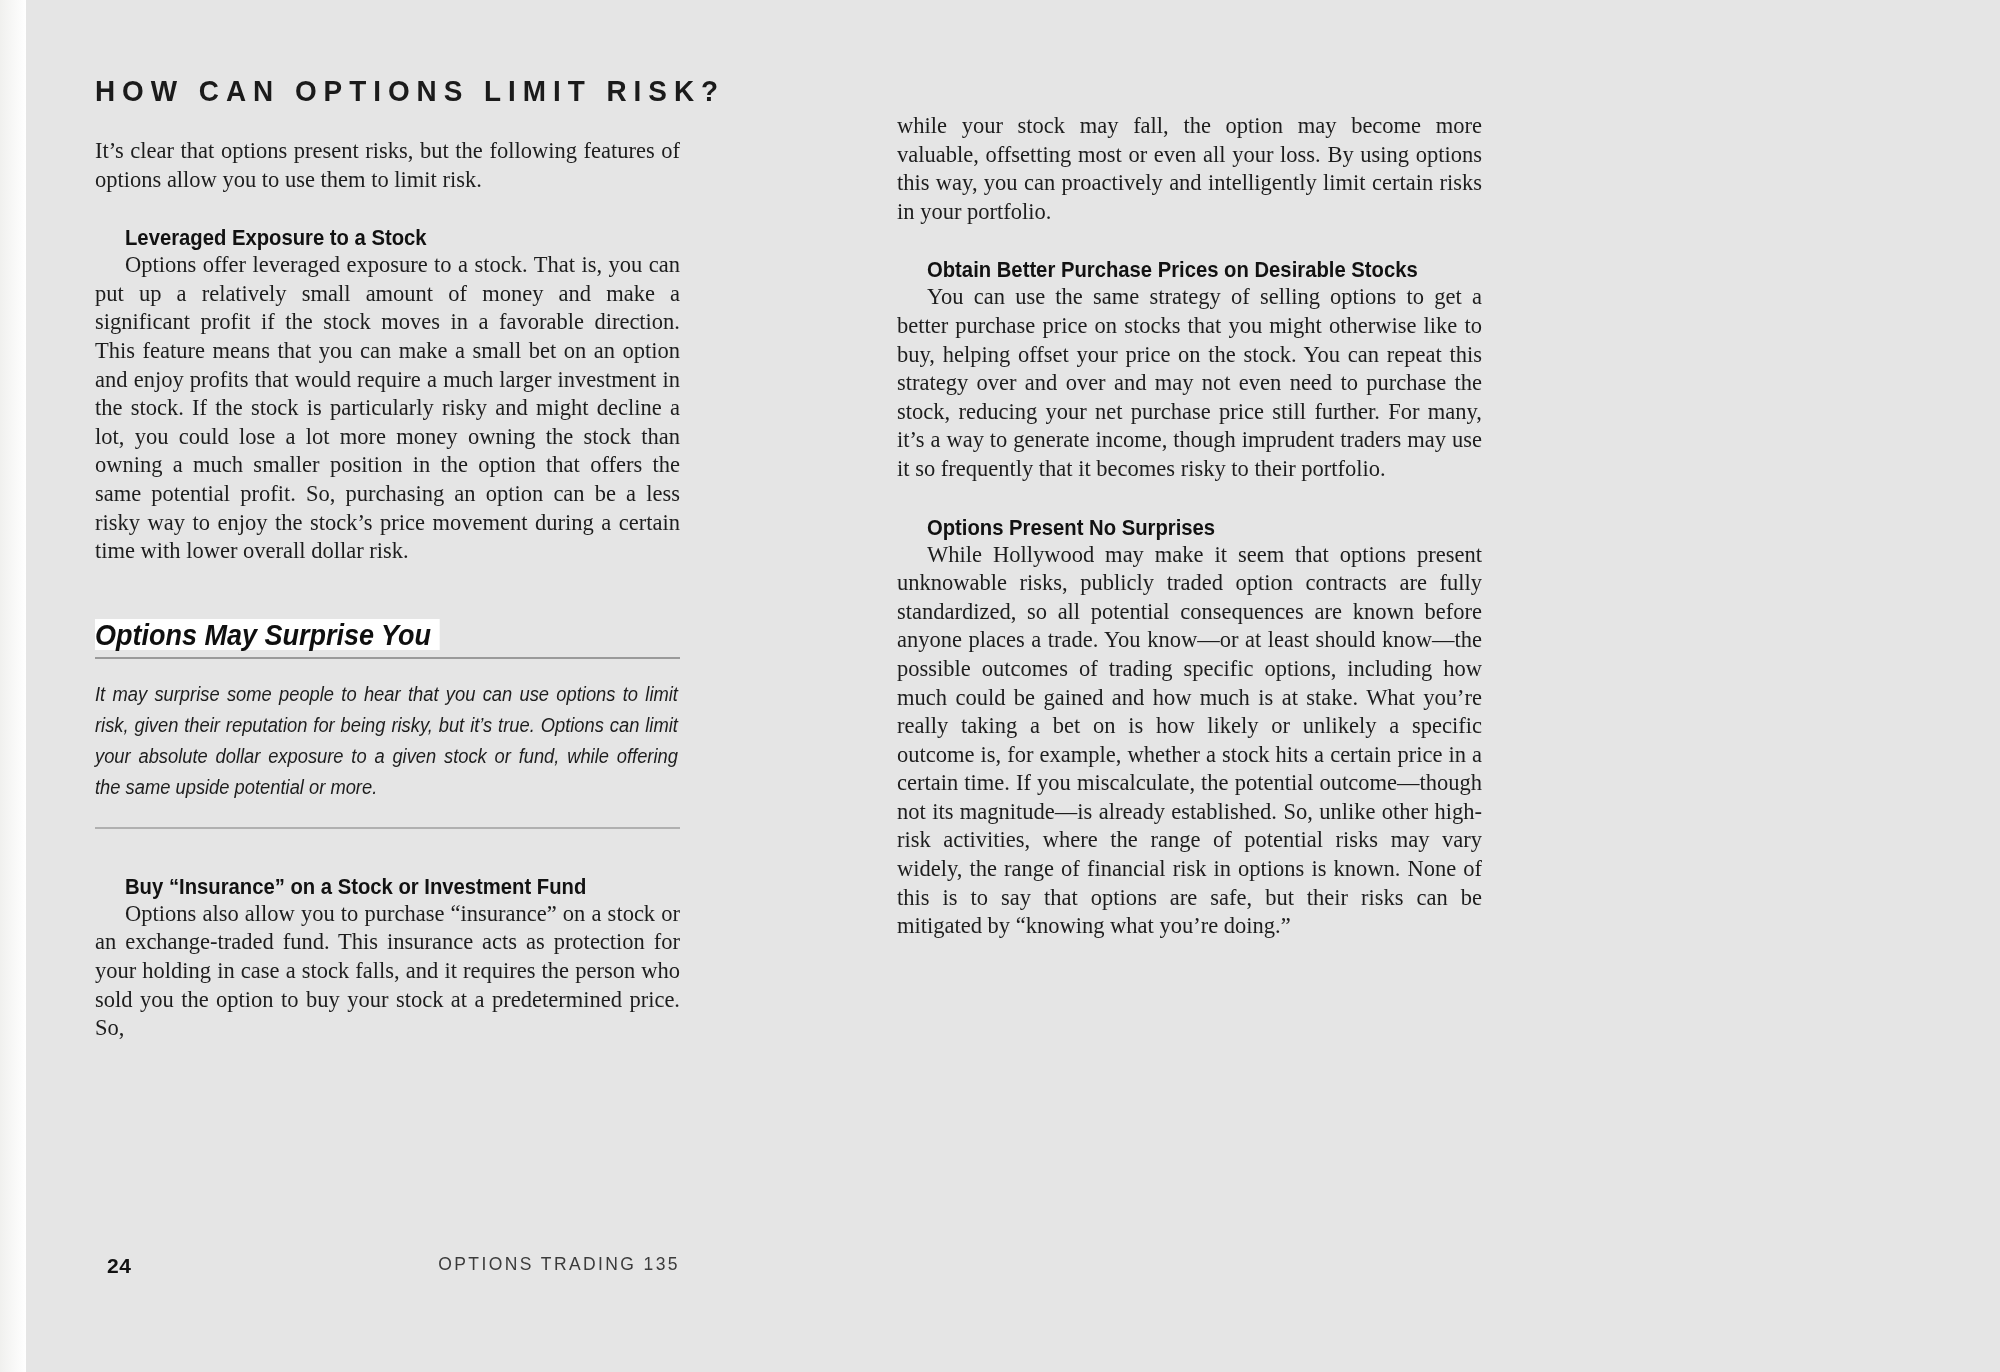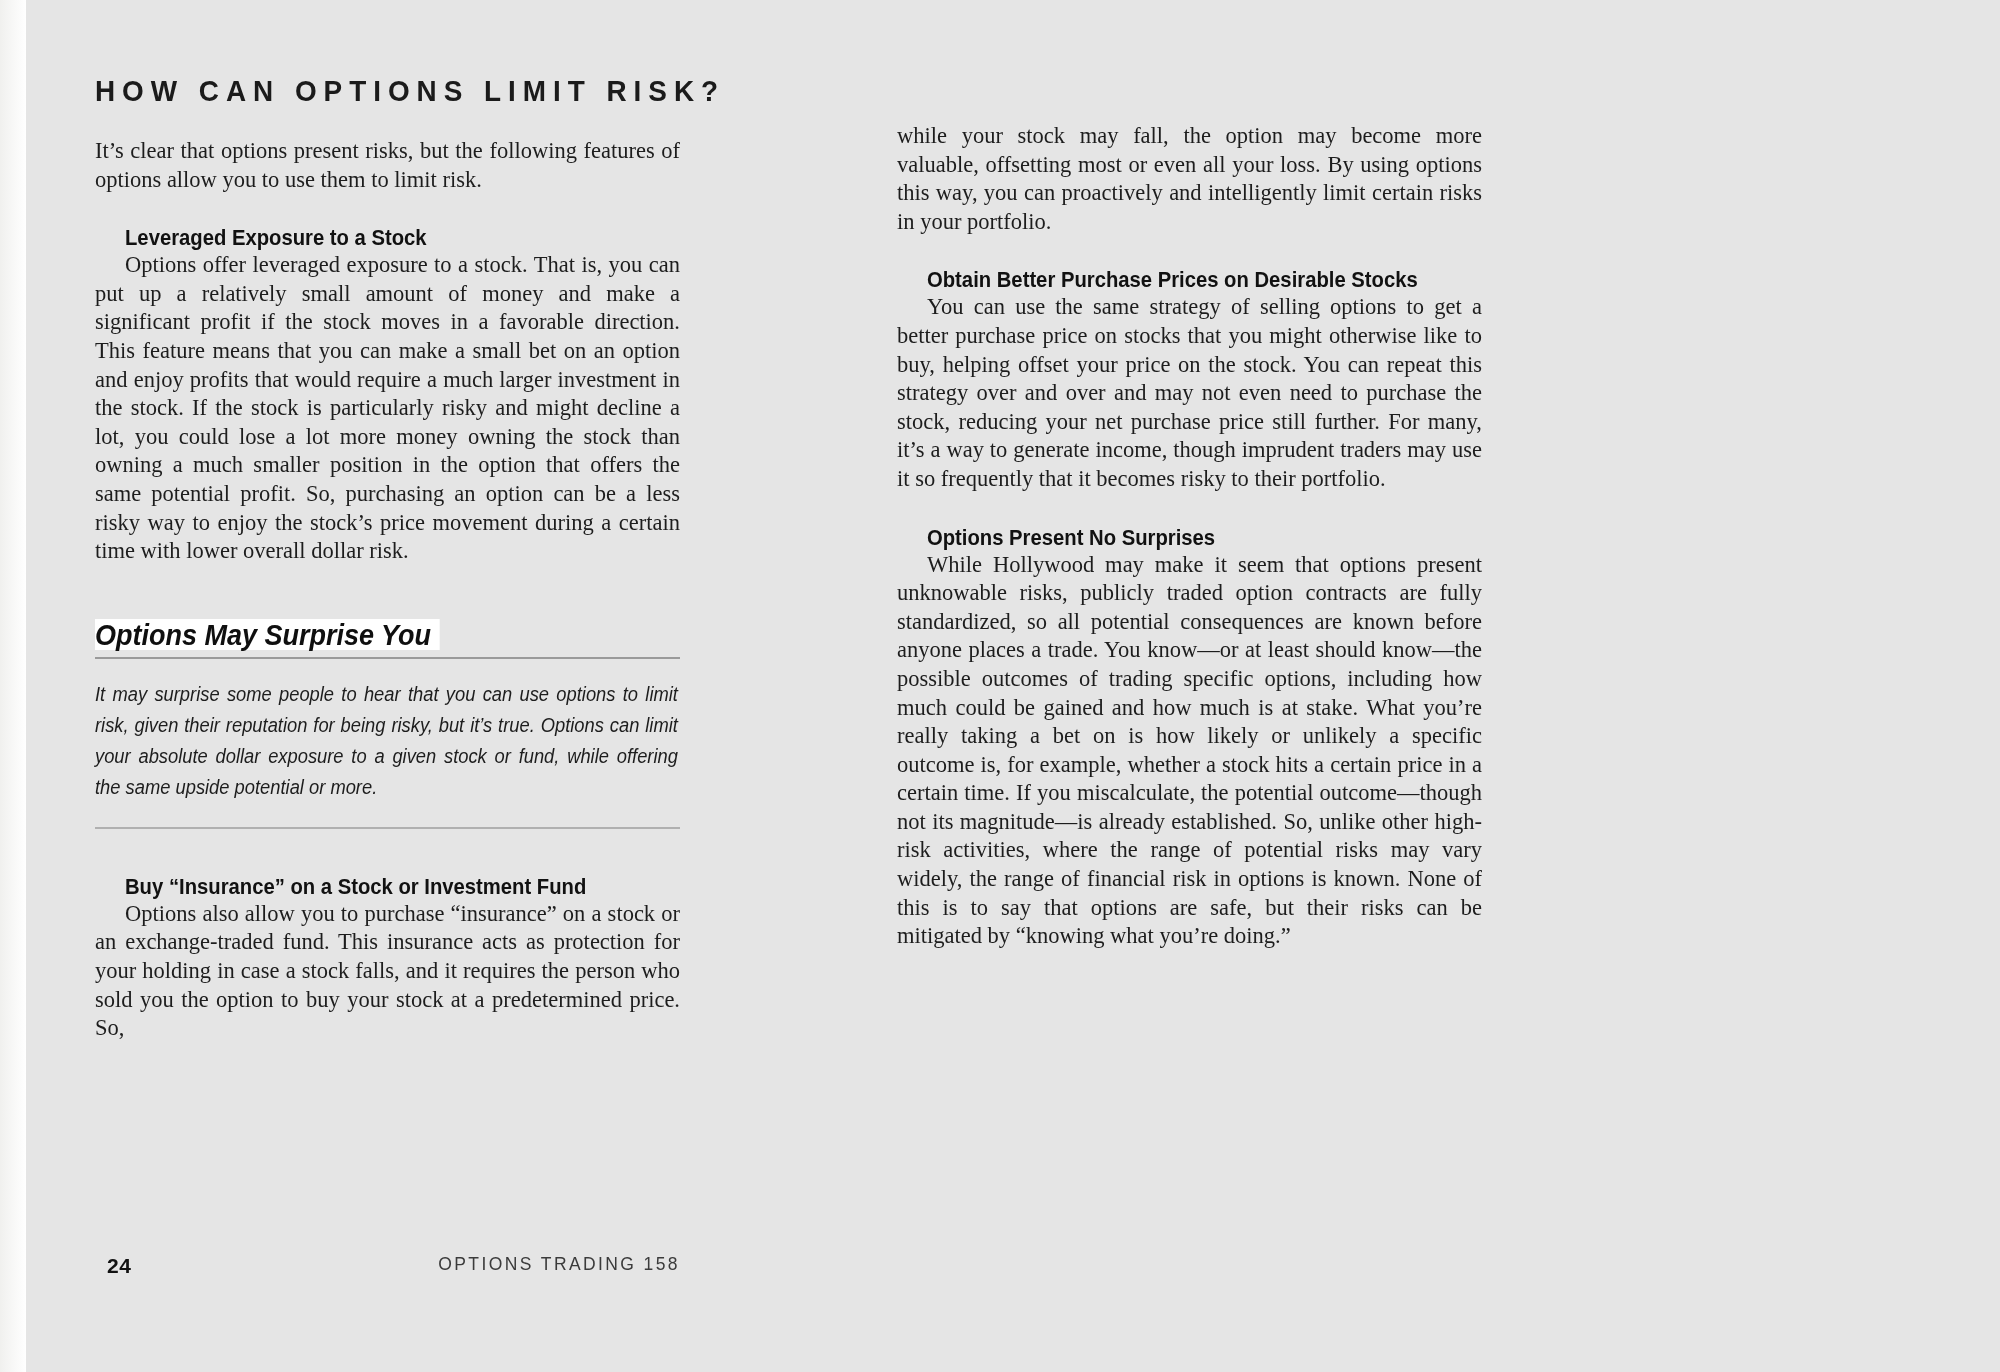--- a/index.html
+++ b/index.html
@@ -206,28 +206,28 @@
 
       <div class="subhead-block" style="margin-top:44px;">
         <h2 class="subhead subhead-indented">Buy “Insurance” on a Stock or Investment Fund</h2>
         <p class="body-text indent">Options also allow you to purchase “insurance” on a stock or an exchange-traded fund. This insurance acts as protection for your holding in case a stock falls, and it requires the person who sold you the option to buy your stock at a predetermined price. So,</p>
       </div>
 
     </div>
 
     <div class="page-footer" style="bottom:78px;">
       <span class="folio footer-left">24</span>
-      <span class="running-head footer-right">OPTIONS TRADING 158</span>
+      <span class="running-head footer-right">OPTIONS TRADING 135</span>
     </div>
   </div>
 
   <div class="page page-right">
     <div class="content">
 
-      <p class="body-text no-indent" style="padding-top:112px;margin-top:10px;">while your stock may fall, the option may become more valuable, offsetting most or even all your loss. By using options this way, you can proactively and intelligently limit certain risks in your portfolio.</p>
+      <p class="body-text no-indent" style="padding-top:112px;">while your stock may fall, the option may become more valuable, offsetting most or even all your loss. By using options this way, you can proactively and intelligently limit certain risks in your portfolio.</p>
 
       <div class="subhead-block">
         <h2 class="subhead subhead-indented">Obtain Better Purchase Prices on Desirable Stocks</h2>
         <p class="body-text indent">You can use the same strategy of selling options to get a better purchase price on stocks that you might otherwise like to buy, help­ing offset your price on the stock. You can repeat this strategy over and over and may not even need to purchase the stock, reducing your net purchase price still further. For many, it’s a way to generate income, though imprudent traders may use it so frequently that it becomes risky to their portfolio.</p>
       </div>
 
       <div class="subhead-block">
         <h2 class="subhead subhead-indented">Options Present No Surprises</h2>
         <p class="body-text indent">While Hollywood may make it seem that options present unknow­able risks, publicly traded option contracts are fully standardized, so all potential consequences are known before anyone places a trade. You know—or at least should know—the possible outcomes of trading specific options, including how much could be gained and how much is at stake. What you’re really taking a bet on is how likely or unlikely a specific outcome is, for example, whether a stock hits a certain price in a certain time. If you miscalculate, the potential outcome—though not its magnitude—is already established. So, unlike other high-risk activities, where the range of potential risks may vary widely, the range of financial risk in options is known. None of this is to say that options are safe, but their risks can be mitigated by “knowing what you’re doing.”</p>
       </div>

